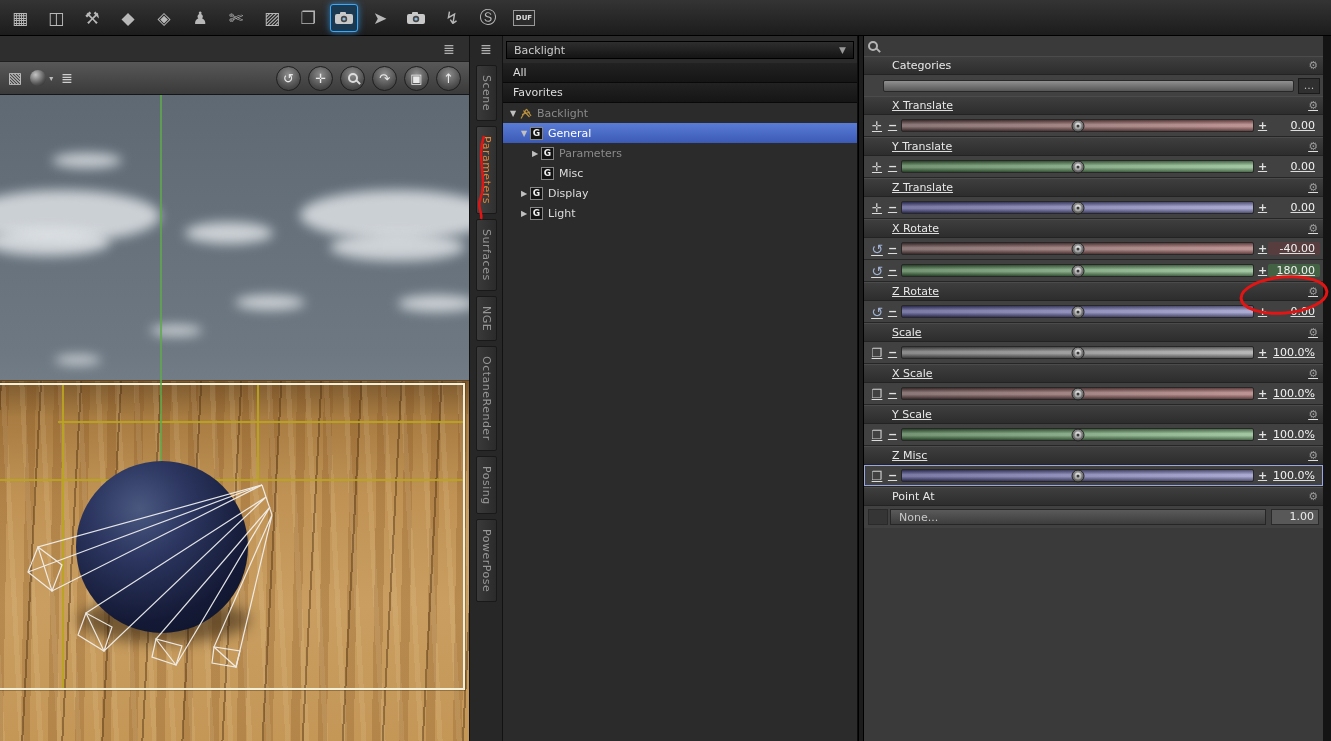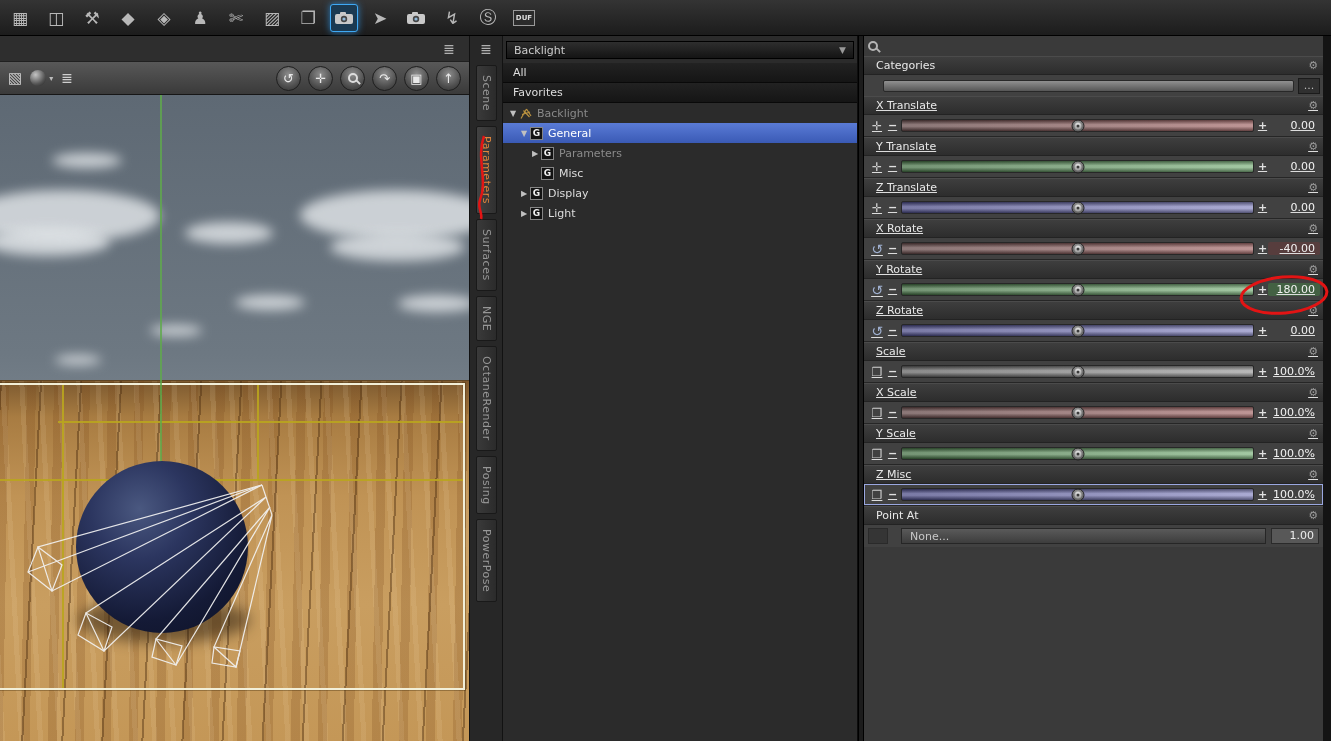--- a/index.html
+++ b/index.html
@@ -85,21 +85,21 @@
   
   .params{width:459px;background:#3a3a3a;display:flex;flex-direction:column;}
   .psearch{display:flex;align-items:center;padding:5px 4px;gap:6px;}
   .psearch input{flex:1;height:19px;background:#474747;border:1px solid #272727;color:#ccc;
     font-size:11px;padding:0 6px;font-family:inherit;}
   .psearch input::placeholder{color:#8f8f8f;}
   .psearch .magicon{border-color:#b5b5b5;}
   .psearch .magicon::after{background:#b5b5b5;}
   .phead{height:19px;background:linear-gradient(#3e3e3e,#2d2d2d);border-top:1px solid #4b4b4b;
     border-bottom:1px solid #232323;display:flex;align-items:center;}
-  .plabel{margin-left:12px;color:#e8e8e8;}
+  .plabel{margin-left:28px;color:#e8e8e8;}
   .gear{margin-left:auto;margin-right:5px;color:#9a9a9a;font-size:11px;}
   .catrow{display:flex;align-items:center;height:21px;background:#414141;padding:0 3px;}
   .catbar{flex:1;height:12px;margin:0 4px 0 16px;border:1px solid #282828;border-radius:2px;
     background:linear-gradient(180deg,#909090,#565656);}
   .catbtn{width:22px;height:16px;background:#303030;border:1px solid #1b1b1b;color:#bbb;
     text-align:center;line-height:13px;}
   .pgroup{border-bottom:1px solid #262626;text-decoration:underline;}
   .prow{height:21px;display:flex;align-items:center;background:#414141;padding:0 3px;}
   .prow.focused{outline:1px solid #9aa7e0;outline-offset:-1px;}
   .picon{width:20px;text-align:center;color:#cfcfcf;font-size:12px;flex:none;}
@@ -112,21 +112,21 @@
   .ptrack.c-gray{background-image:linear-gradient(180deg,rgba(0,0,0,.4),rgba(255,255,255,.28) 42%,rgba(255,255,255,.28) 58%,rgba(0,0,0,.4)),linear-gradient(90deg,#5e5e5e,#9c9c9c);}
   .pknob{position:absolute;top:50%;width:13px;height:13px;transform:translate(-50%,-50%);border-radius:50%;
     background:radial-gradient(circle at 50% 35%,#ececec,#9a9a9a 55%,#565656);border:1px solid #202020;
     box-shadow:inset 0 0 0 2px rgba(40,40,40,.35);}
   .pknob::after{content:"";position:absolute;left:4px;top:4px;width:3px;height:3px;border-radius:50%;background:#3a3a3a;}
   .pval{width:52px;text-align:right;padding-right:5px;color:#f2f2f2;flex:none;border-radius:2px;}
   .val-green{background:rgba(70,145,70,.4);}
   .val-red{background:rgba(120,55,55,.4);}
   .pointrow{display:flex;align-items:center;height:22px;background:#414141;padding:0 4px;}
   .point-slot{width:20px;height:16px;background:#353535;border:1px solid #2a2a2a;flex:none;}
-  .pointcombo{flex:1;height:16px;margin-left:13px;background:linear-gradient(#5a5a5a,#3d3d3d);
+  .pointcombo{flex:1;height:16px;margin-left:2px;background:linear-gradient(#5a5a5a,#3d3d3d);
     border:1px solid #262626;color:#c8c8c8;padding:0 8px;display:flex;align-items:center;}
   .pointval{width:48px;height:16px;margin-left:5px;background:#585858;border:1px solid #2a2a2a;
     color:#ececec;text-align:right;padding:0 4px;line-height:14px;flex:none;}
   .rightedge{width:8px;background:#141414;}
 
   .annotations{position:absolute;left:0;top:0;pointer-events:none;z-index:90;}
 </style>
 </head>
 <body>
 
@@ -360,24 +360,20 @@
               <span class="picon icon-rotate">↺</span>
               <span class="pm">−</span>
               <div class="ptrack c-red">
                 <div class="pknob" style="left: 50%;"></div>
               </div>
               <span class="pm">+</span>
               <span class="pval val-red">-40.00</span>
             </div>
           </div>
           <div class="pgroup">
-            <div class="phead">
-              <span class="plabel">Y Rotate</span>
-              <span class="gear">⚙</span>
-            </div>
             <div class="prow">
               <span class="picon icon-rotate">↺</span>
               <span class="pm">−</span>
               <div class="ptrack c-green">
                 <div class="pknob" style="left: 50%;"></div>
               </div>
               <span class="pm">+</span>
               <span class="pval val-green">180.00</span>
             </div>
           </div>

